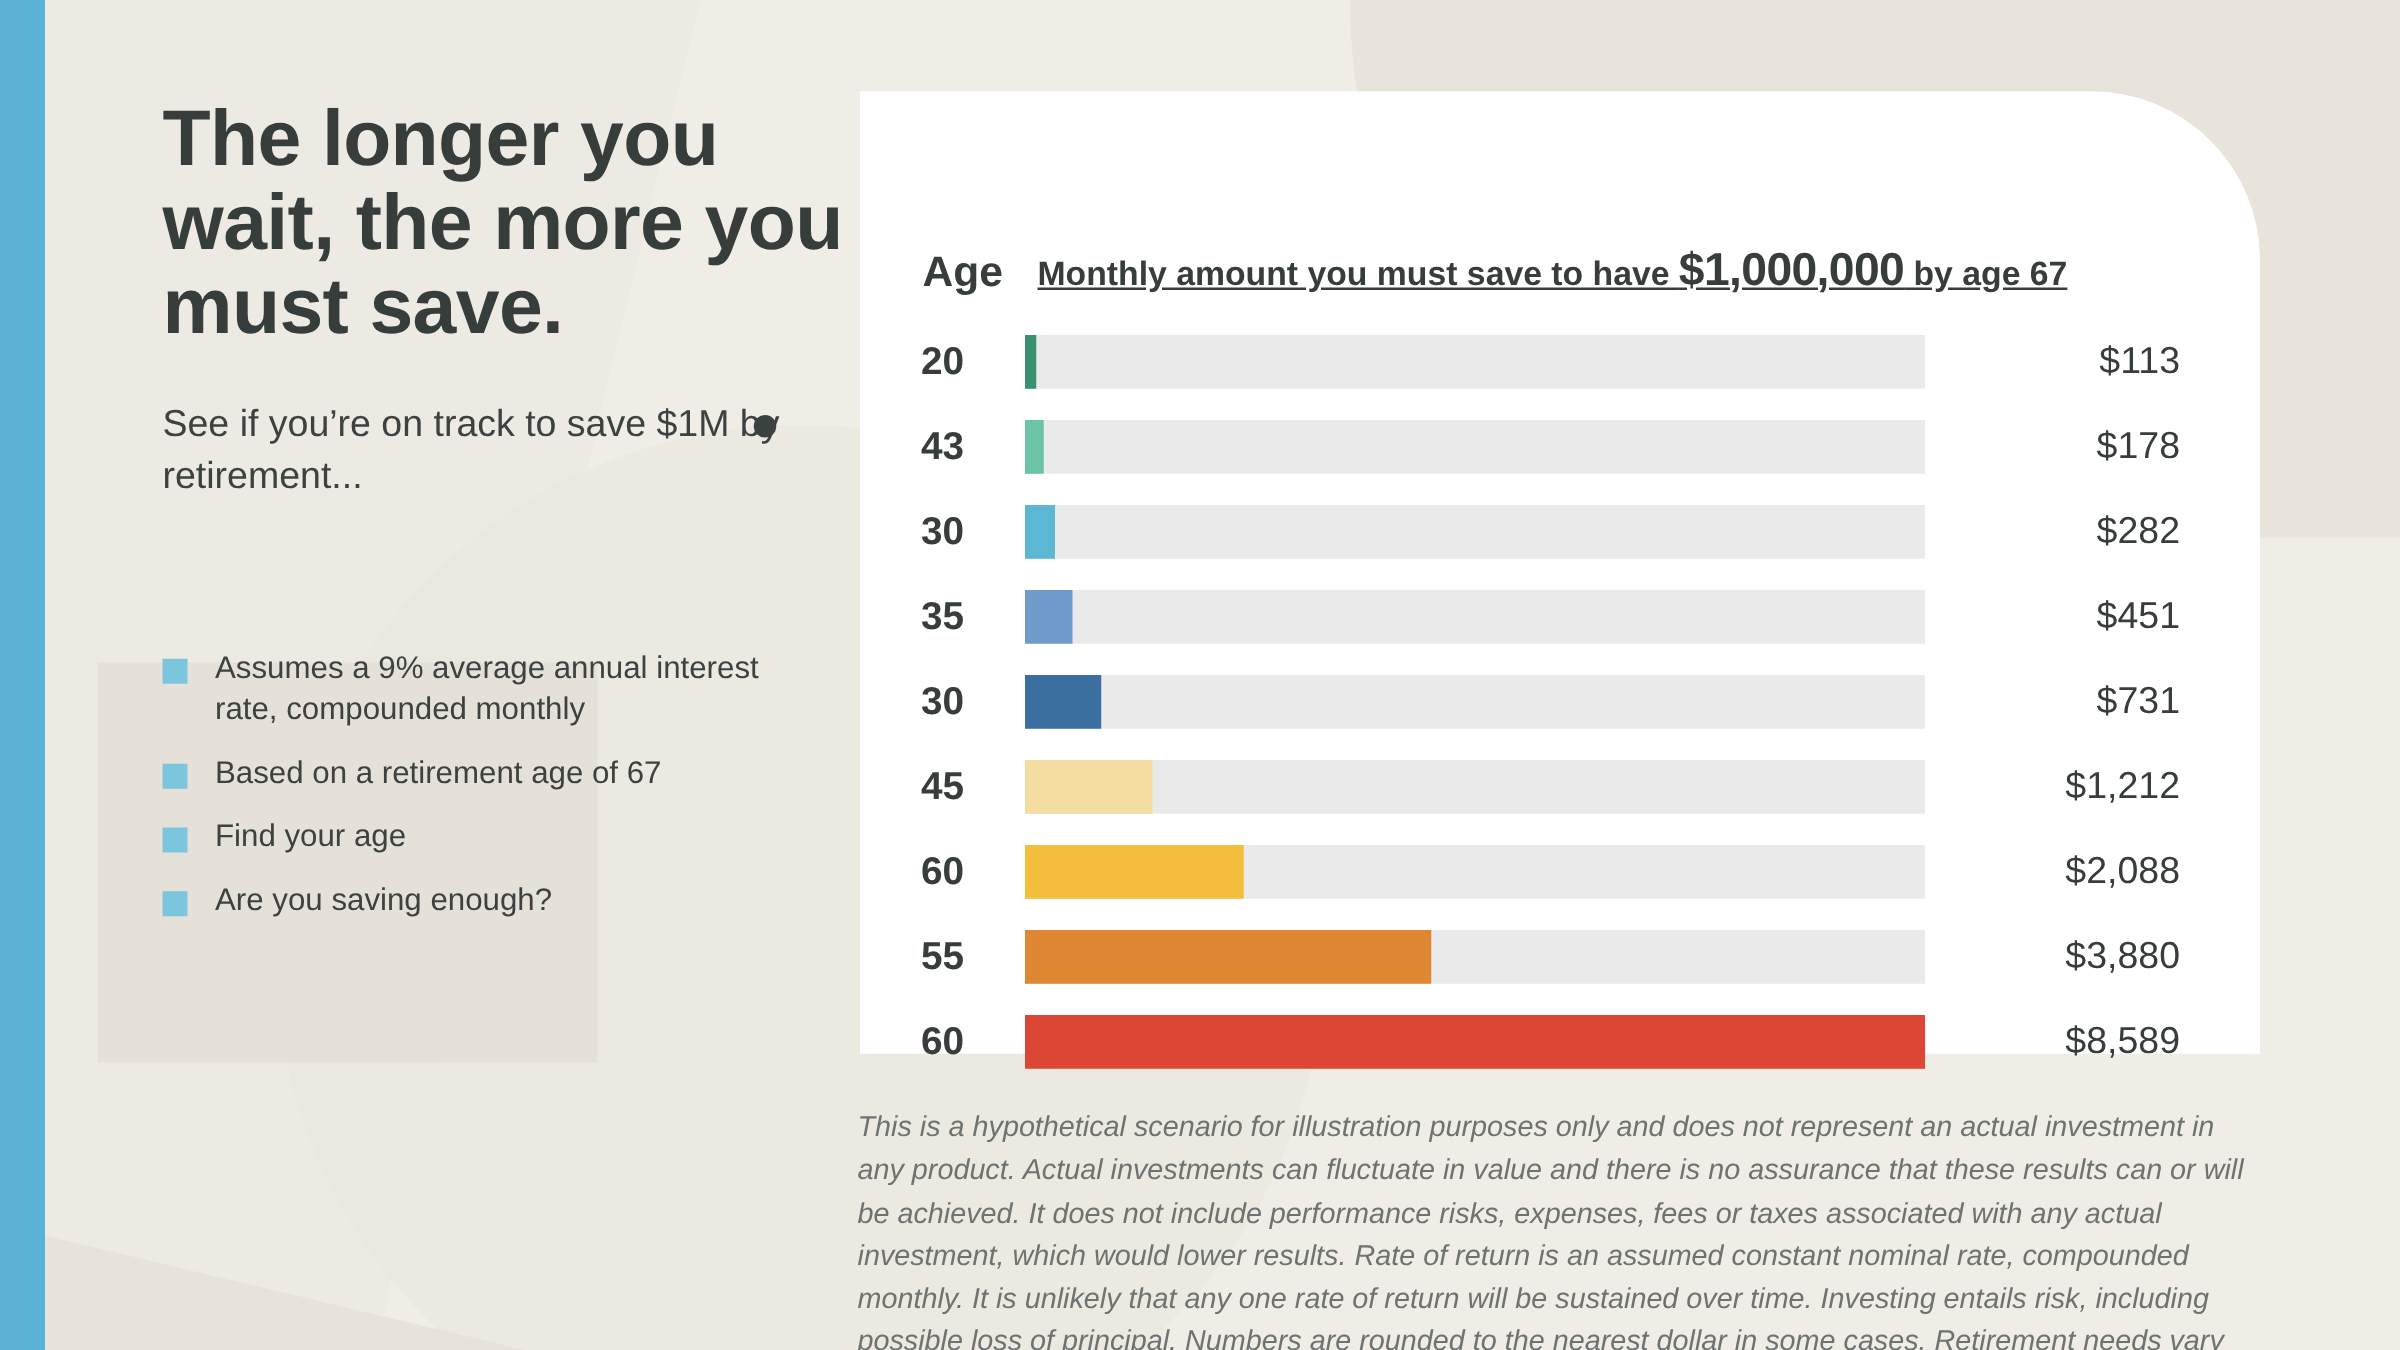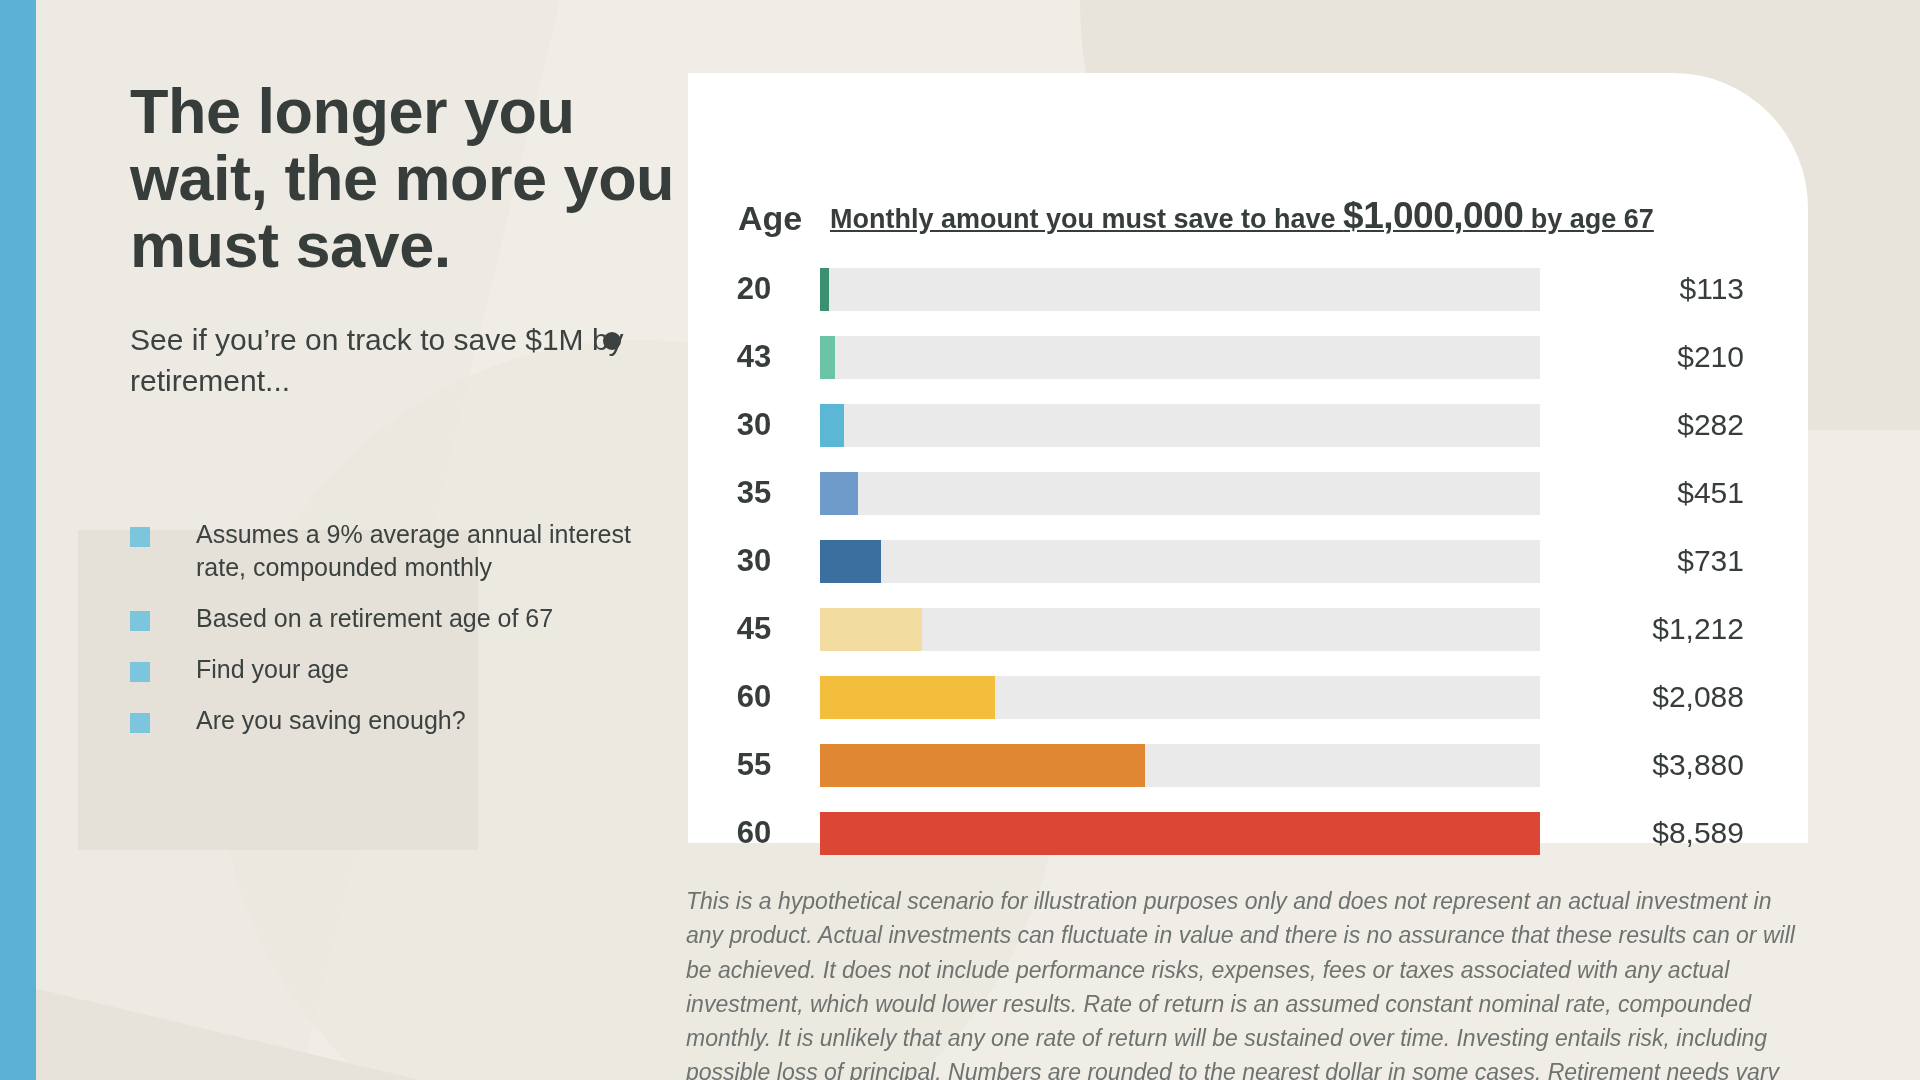--- a/index.html
+++ b/index.html
@@ -31,21 +31,21 @@
     margin-top:42px; font-size:30px; line-height:1.36;
     color:#3C4240; font-weight:normal;
   }
   #bullet-bg {
     position:absolute; left:78px; top:530px; width:400px; height:320px;
     background:#E5E1D8; z-index:1;
   }
   #bullets {
     position:absolute; left:130px; top:518px; width:520px; z-index:3;
   }
-  .bullet-row { display:flex; align-items:flex-start; margin-bottom:18px;gap:24px; }
+  .bullet-row { display:flex; align-items:flex-start; margin-bottom:18px; }
   .bullet-sq {
     width:20px; height:20px; background:#7BC6DC;
     margin-right:22px; margin-top:9px; flex:0 0 auto;
   }
   .bullet-txt { font-size:25px; line-height:1.32; color:#3C4240; }
 
   
   #card {
     position:absolute; left:688px; top:73px; width:1120px; height:770px;
     background:#FFFFFF; border-top-right-radius:135px; z-index:3;
@@ -141,21 +141,21 @@
         <div class="row-track" style="background: rgb(234, 234, 234);">
           <div class="row-fill" style="background: rgb(59, 144, 112); width: 1.31564%;"></div>
         </div>
         <div class="row-val">$113</div>
       </div>
       <div class="row">
         <div class="row-age">43</div>
         <div class="row-track" style="background: rgb(234, 234, 234);">
           <div class="row-fill" style="background: rgb(107, 196, 166); width: 2.07242%;"></div>
         </div>
-        <div class="row-val">$210</div>
+        <div class="row-val">$178</div>
       </div>
       <div class="row">
         <div class="row-age">30</div>
         <div class="row-track" style="background: rgb(234, 234, 234);">
           <div class="row-fill" style="background: rgb(91, 183, 212); width: 3.28327%;"></div>
         </div>
         <div class="row-val">$282</div>
       </div>
       <div class="row">
         <div class="row-age">35</div>

